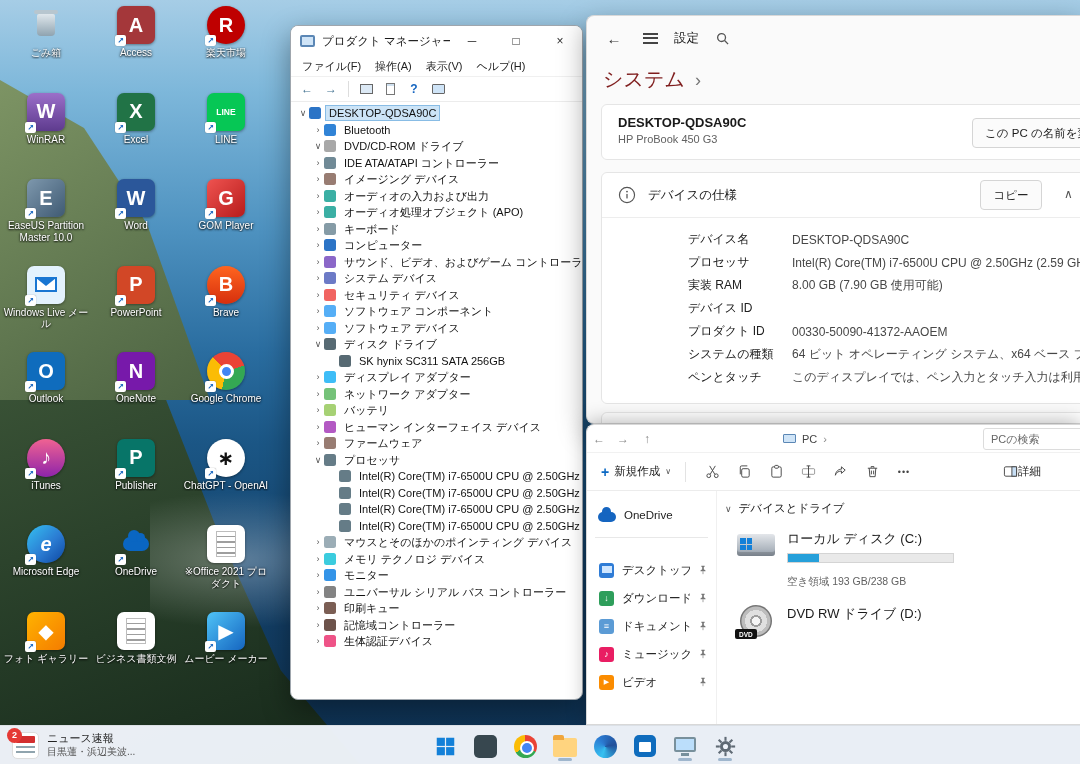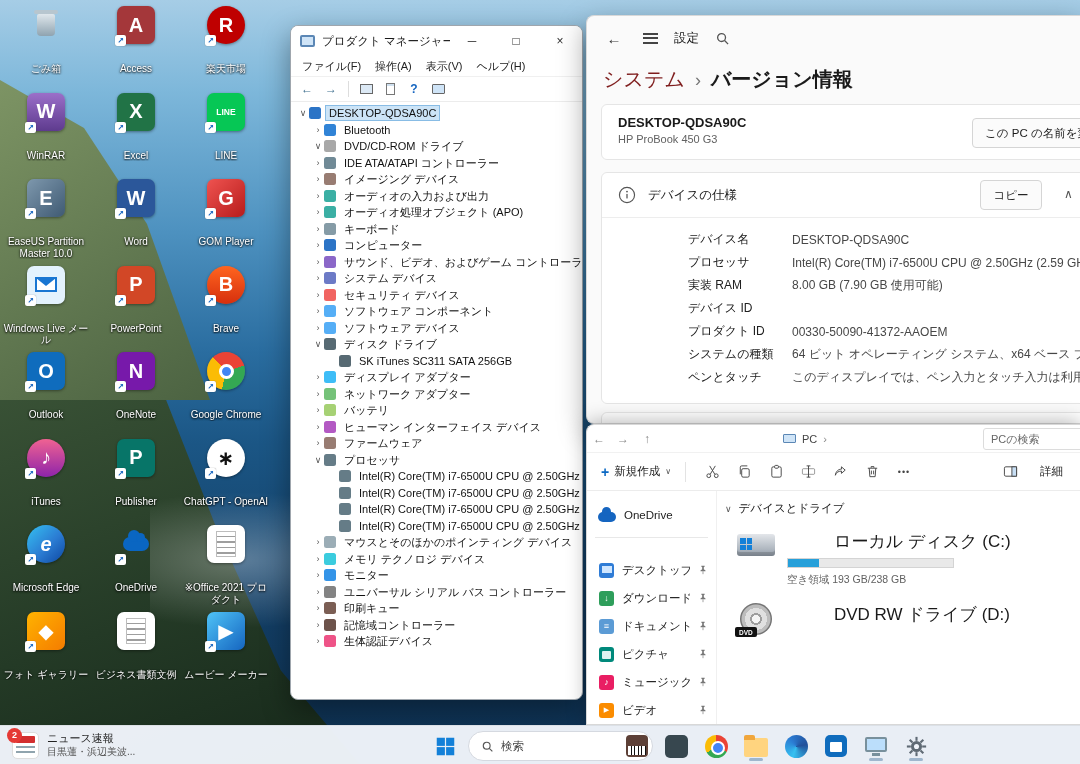--- a/index.html
+++ b/index.html
@@ -18,21 +18,21 @@
     clip-path:polygon(0 0,40% 15%,70% 45%,100% 100%,0 100%);}
   .surf{position:absolute;left:150px;top:480px;width:300px;height:160px;
     background:radial-gradient(ellipse at 30% 50%,rgba(255,255,255,.30),transparent 60%);}
 
   
   #desktop-icons{position:absolute;left:2px;top:6px;width:272px;height:700px;}
   .dicon{position:absolute;width:88px;text-align:center;}
   .dicon .art{width:38px;height:38px;margin:0 auto;border-radius:7px;display:flex;align-items:center;justify-content:center;
     font-weight:bold;font-size:20px;position:relative;box-shadow:0 1px 3px rgba(0,0,0,.4);}
   .dicon .art.round{border-radius:50%;}
-  .dicon .lbl{margin-top:19px;font-size:10px;line-height:11.5px;color:#fff;
+  .dicon .lbl{margin-top:3px;font-size:10px;line-height:11.5px;color:#fff;
     text-shadow:0 1px 2px rgba(0,0,0,.9),0 0 3px rgba(0,0,0,.6);max-height:24px;overflow:hidden;}
   .shortcut-arrow{position:absolute;left:-2px;bottom:-2px;width:11px;height:11px;background:#fff;border-radius:2px;
     color:#1565c0;font-size:8px;line-height:11px;text-align:center;font-weight:bold;box-shadow:0 0 1px rgba(0,0,0,.5);}
   .chrome-art{background:conic-gradient(from -45deg,#ea4335 0 33%,#34a853 33% 66%,#fbbc05 66% 100%);}
   .chrome-dot{width:15px;height:15px;border-radius:50%;background:#4285f4;border:3px solid #fff;}
   .edge-art{background:linear-gradient(135deg,#35c1f1 0%,#2b7cd3 55%,#0d47a1 100%);font-style:italic;}
   .cloud-art,.bin-art{background:transparent !important;box-shadow:none !important;}
   .cloud{width:26px;height:14px;background:#0a66c2;border-radius:12px;position:relative;}
   .cloud::before{content:"";position:absolute;left:5px;top:-7px;width:12px;height:12px;border-radius:50%;background:#0a66c2;}
   .cloud::after{content:"";position:absolute;left:13px;top:-4px;width:9px;height:9px;border-radius:50%;background:#0a66c2;}
@@ -114,21 +114,21 @@
   .ex-crumb .mini-pc{width:13px;height:9px;border:1.5px solid #5b87b5;background:#cfe4f7;border-radius:1px;}
   .ex-search{position:absolute;left:396px;top:3px;width:120px;height:22px;border:1px solid #dcdcdc;border-radius:3px;
     font-size:11px;color:#666;display:flex;align-items:center;padding-left:7px;background:#fff;}
   .ex-toolbar{height:38px;display:flex;align-items:center;border-bottom:1px solid #ececec;position:relative;}
   .ex-new{display:flex;align-items:center;gap:5px;margin-left:14px;font-size:11.5px;color:#1a1a1a;}
   .ex-new .plus{color:#0b68c3;font-size:14px;font-weight:bold;}
   .ex-new .caret{font-size:8px;color:#555;}
   .ex-tb-sep{width:1px;height:20px;background:#e3e3e3;margin:0 10px 0 14px;}
   .ex-tb{width:32px;height:28px;display:inline-flex;align-items:center;justify-content:center;border-radius:4px;}
   .ex-more{font-size:9px;letter-spacing:1px;color:#444;}
-  .ex-details{position:absolute;left:416px;display:flex;align-items:center;gap:22px;font-size:11.5px;color:#1a1a1a;}
+  .ex-details{position:absolute;left:416px;display:flex;align-items:center;gap:0;font-size:11.5px;color:#1a1a1a;}
   .ex-body{display:flex;height:235px;}
   .ex-side{width:130px;flex:none;padding-top:10px;border-right:1px solid #f0f0f0;}
   .sb-item{height:28px;display:flex;align-items:center;gap:8px;padding:0 8px 0 12px;font-size:11.5px;color:#222;}
   .sb-item .sb-lbl{flex:1;white-space:nowrap;overflow:hidden;}
   .sb-div{height:1px;background:#e8e8e8;margin:8px 8px 18px 8px;}
   .si{width:15px;height:15px;border-radius:3px;flex:none;display:flex;align-items:center;justify-content:center;color:#fff;font-size:9px;position:relative;}
   .si-onedrive{background:#1565c0;border-radius:8px;height:10px;width:18px;margin:3px 0 0 -1px;}
   .si-onedrive::before{content:"";position:absolute;left:4px;top:-5px;width:9px;height:9px;border-radius:50%;background:#1565c0;}
   .si-desktop{background:#2f7cd6;}
   .si-desktop::after{content:"";position:absolute;left:2.5px;right:2.5px;top:3px;bottom:5px;background:#cfe6ff;}
@@ -143,24 +143,24 @@
   .ex-sec .chev{font-size:9px;color:#555;}
   .drive{display:flex;gap:10px;margin:0 0 16px 10px;align-items:flex-start;}
   .drive-ico{width:42px;position:relative;flex:none;display:flex;justify-content:center;}
   .hdd{width:38px;height:22px;margin-top:4px;background:linear-gradient(180deg,#e3e6ea,#aeb6bf 70%,#8d97a3);
     border-radius:3px;position:relative;box-shadow:inset 0 -4px 0 rgba(0,0,0,.15);}
   .winflag{position:absolute;left:3px;top:4px;width:12px;height:12px;display:grid;grid-template-columns:1fr 1fr;grid-template-rows:1fr 1fr;gap:1px;}
   .winflag span{background:#1380d8;}
   .dvd{width:32px;height:32px;border-radius:50%;
     background:radial-gradient(circle,#f5f5f5 0 4px,#9e9e9e 4px 6px,#e0e0e0 6px 11px,#bdbdbd 11px 14px,#757575 15px);}
   .dvd-badge{position:absolute;left:0px;bottom:-2px;background:#111;color:#fff;font-size:6.5px;padding:1.5px 4px;border-radius:2px;font-weight:bold;}
-  .drive-name{font-size:17px;color:#1a1a1a;margin-left:47px;}
+  .drive-name{font-size:13px;color:#1a1a1a;}
   .bar{width:167px;height:10px;background:#e9e9e9;border:1px solid #d4d4d4;margin-top:5px;}
   .bar-fill{height:100%;background:#26a0da;}
-  .drive-free{font-size:10.5px;color:#616161;margin-top:5px;}
+  .drive-free{font-size:10.5px;color:#616161;margin-top:12px;}
 
   
   #taskbar{position:absolute;left:0;bottom:0;width:1080px;height:39px;background:rgba(241,245,251,.97);
     border-top:1px solid rgba(0,0,0,.06);}
   .tb-widget{position:absolute;left:4px;top:3px;height:33px;display:flex;align-items:center;gap:8px;padding:0 8px;border-radius:5px;}
   .news-ico{width:27px;height:27px;border-radius:5px;background:#fff;border:1px solid #ddd;position:relative;overflow:visible;}
   .news-ico::before{content:"";position:absolute;left:3px;top:3px;right:3px;height:7px;background:#d32f2f;border-radius:1px;}
   .news-ico::after{content:"";position:absolute;left:3px;top:13px;right:3px;bottom:3px;
     background:repeating-linear-gradient(180deg,#90a4ae 0 2px,transparent 2px 5px);}
   .badge{position:absolute;left:-6px;top:-5px;width:15px;height:15px;border-radius:50%;background:#e53935;color:#fff;
@@ -472,21 +472,21 @@
           <span class="tlbl">ソフトウェア デバイス</span>
         </div>
         <div class="trow" style="padding-left: 21px;">
           <span class="texp">∨</span>
           <span class="tico ti-disk"></span>
           <span class="tlbl">ディスク ドライブ</span>
         </div>
         <div class="trow" style="padding-left: 36px;">
           <span class="texp"></span>
           <span class="tico ti-disk"></span>
-          <span class="tlbl">SK iTunes SC311 SATA 256GB</span>
+          <span class="tlbl">SK hynix SC311 SATA 256GB</span>
         </div>
         <div class="trow" style="padding-left: 21px;">
           <span class="texp">›</span>
           <span class="tico ti-display"></span>
           <span class="tlbl">ディスプレイ アダプター</span>
         </div>
         <div class="trow" style="padding-left: 21px;">
           <span class="texp">›</span>
           <span class="tico ti-network"></span>
           <span class="tlbl">ネットワーク アダプター</span>
@@ -577,21 +577,20 @@
       <span>
         <svg viewBox="0 0 16 16" width="15" height="15">
             <circle cx="7" cy="7" r="4.2" fill="none" stroke="#555" stroke-width="1.4"></circle>
             <path d="M10.2 10.2L14 14" stroke="#555" stroke-width="1.4"></path>
           </svg>
       </span>
     </div>
     <div class="st-crumbs">
       <span class="st-crumb-parent">システム</span>
       <span class="st-crumb-sep">›</span>
-      <span class="st-crumb-current">バージョン情報</span>
     </div>
     <div class="st-card" id="st-card1">
       <div class="st-devname">DESKTOP-QDSA90C</div>
       <div class="st-devmodel">HP ProBook 450 G3</div>
       <button class="st-rename-btn">この PC の名前を変更</button>
     </div>
     <div class="st-card" id="st-card2">
       <div class="st-card2-head">
         <span>
           <svg viewBox="0 0 20 20" width="18" height="18">
@@ -723,30 +722,20 @@
             <span>
               <svg viewBox="0 0 12 12" width="10" height="10">
                 <path d="M4 1h4v1l-1 .5V5l2 1.5v1H3v-1L5 5V2.5L4 2z" fill="#777"></path>
                 <rect x="5.6" y="7.5" width="0.8" height="3.5" fill="#777"></rect>
               </svg>
             </span>
           </div>
           <div class="sb-item">
             <span class="si si-documents">≡</span>
             <span class="sb-lbl">ドキュメント</span>
-            <span>
-              <svg viewBox="0 0 12 12" width="10" height="10">
-                <path d="M4 1h4v1l-1 .5V5l2 1.5v1H3v-1L5 5V2.5L4 2z" fill="#777"></path>
-                <rect x="5.6" y="7.5" width="0.8" height="3.5" fill="#777"></rect>
-              </svg>
-            </span>
-          </div>
-          <div class="sb-item">
-            <span class="si si-pictures"></span>
-            <span class="sb-lbl">ピクチャ</span>
             <span>
               <svg viewBox="0 0 12 12" width="10" height="10">
                 <path d="M4 1h4v1l-1 .5V5l2 1.5v1H3v-1L5 5V2.5L4 2z" fill="#777"></path>
                 <rect x="5.6" y="7.5" width="0.8" height="3.5" fill="#777"></rect>
               </svg>
             </span>
           </div>
           <div class="sb-item">
             <span class="si si-music">♪</span>
             <span class="sb-lbl">ミュージック</span>
@@ -819,28 +808,20 @@
     </div>
     <div class="tb-center">
       <button class="tb-btn">
         <svg viewBox="0 0 24 24" width="21" height="21">
             <rect x="2" y="2" width="9.3" height="9.3" fill="#1380d8"></rect>
             <rect x="12.7" y="2" width="9.3" height="9.3" fill="#1380d8"></rect>
             <rect x="2" y="12.7" width="9.3" height="9.3" fill="#1380d8"></rect>
             <rect x="12.7" y="12.7" width="9.3" height="9.3" fill="#1380d8"></rect>
           </svg>
       </button>
-      <div class="tb-search">
-        <svg viewBox="0 0 16 16" width="13" height="13">
-            <circle cx="7" cy="7" r="4.2" fill="none" stroke="#555" stroke-width="1.4"></circle>
-            <path d="M10.2 10.2L14 14" stroke="#555" stroke-width="1.4"></path>
-          </svg>
-        <span class="sp">検索</span>
-        <span class="piano"></span>
-      </div>
       <button class="tb-btn">
           <span class="tb-dark"></span>
         </button>
       <button class="tb-btn">
           <span class="tb-chrome"></span>
         </button>
       <button class="tb-btn">
           <span class="tb-folder"></span>
           <span class="ind"></span>
         </button>

